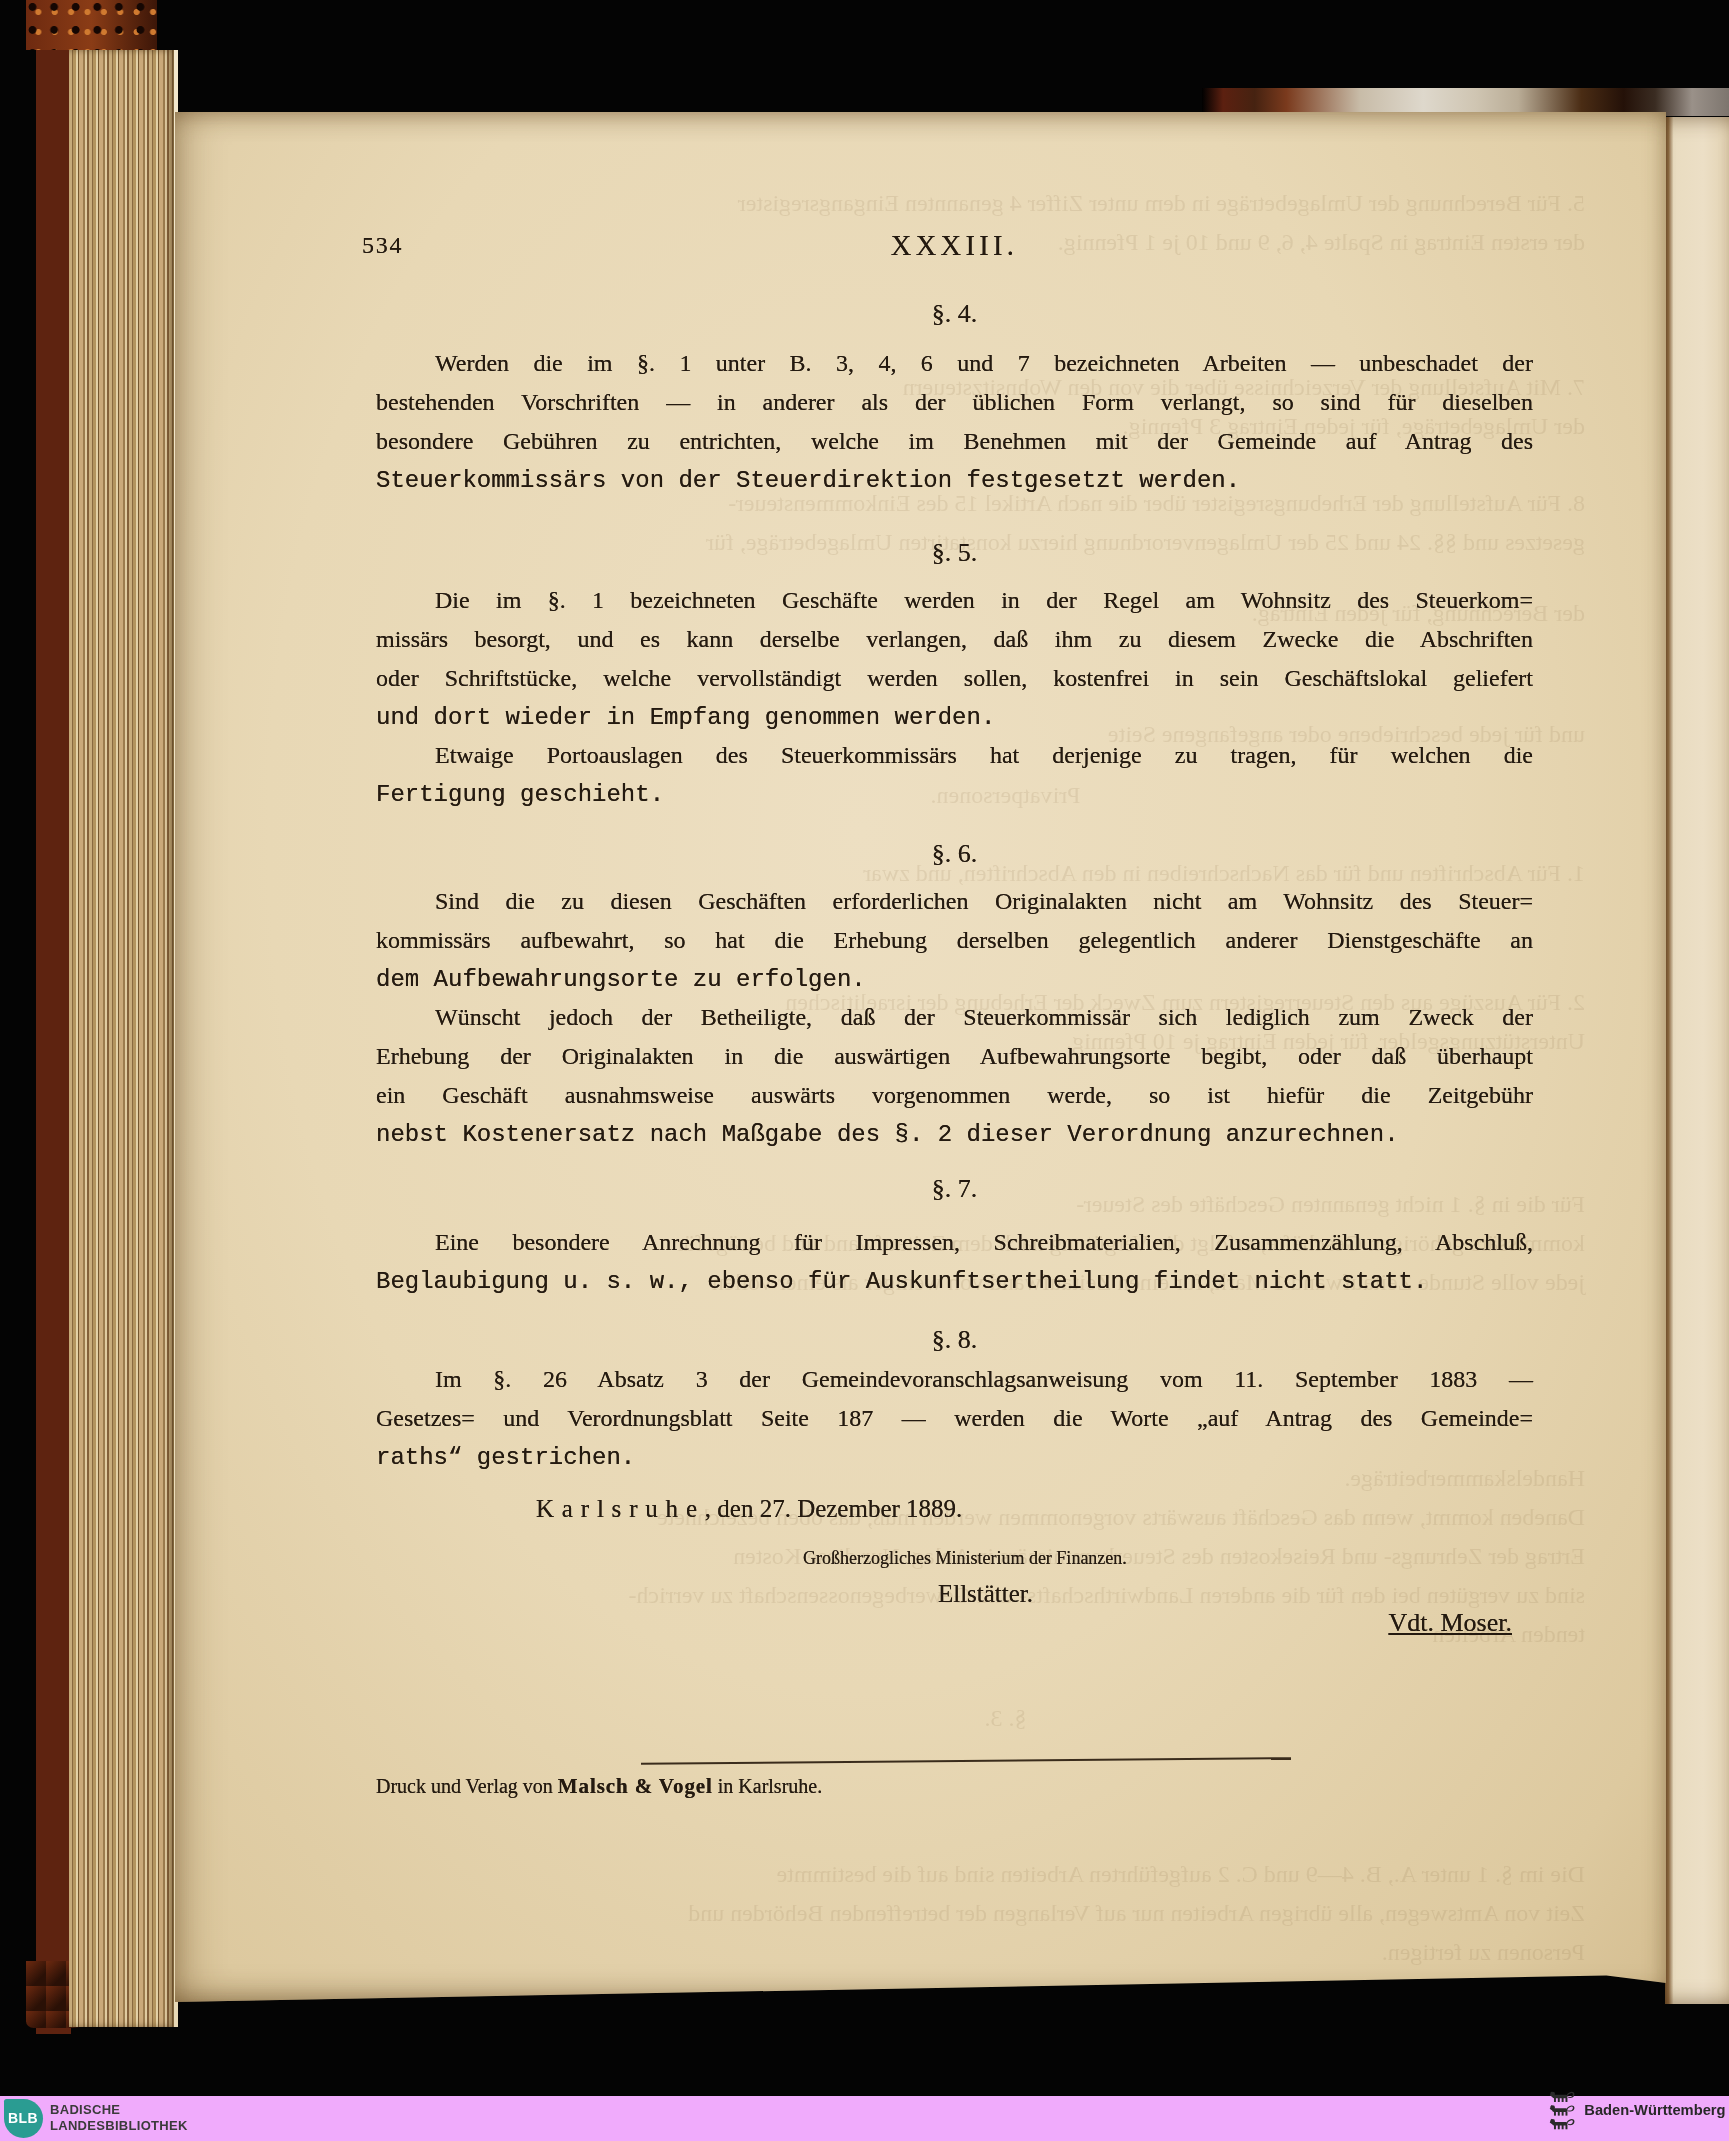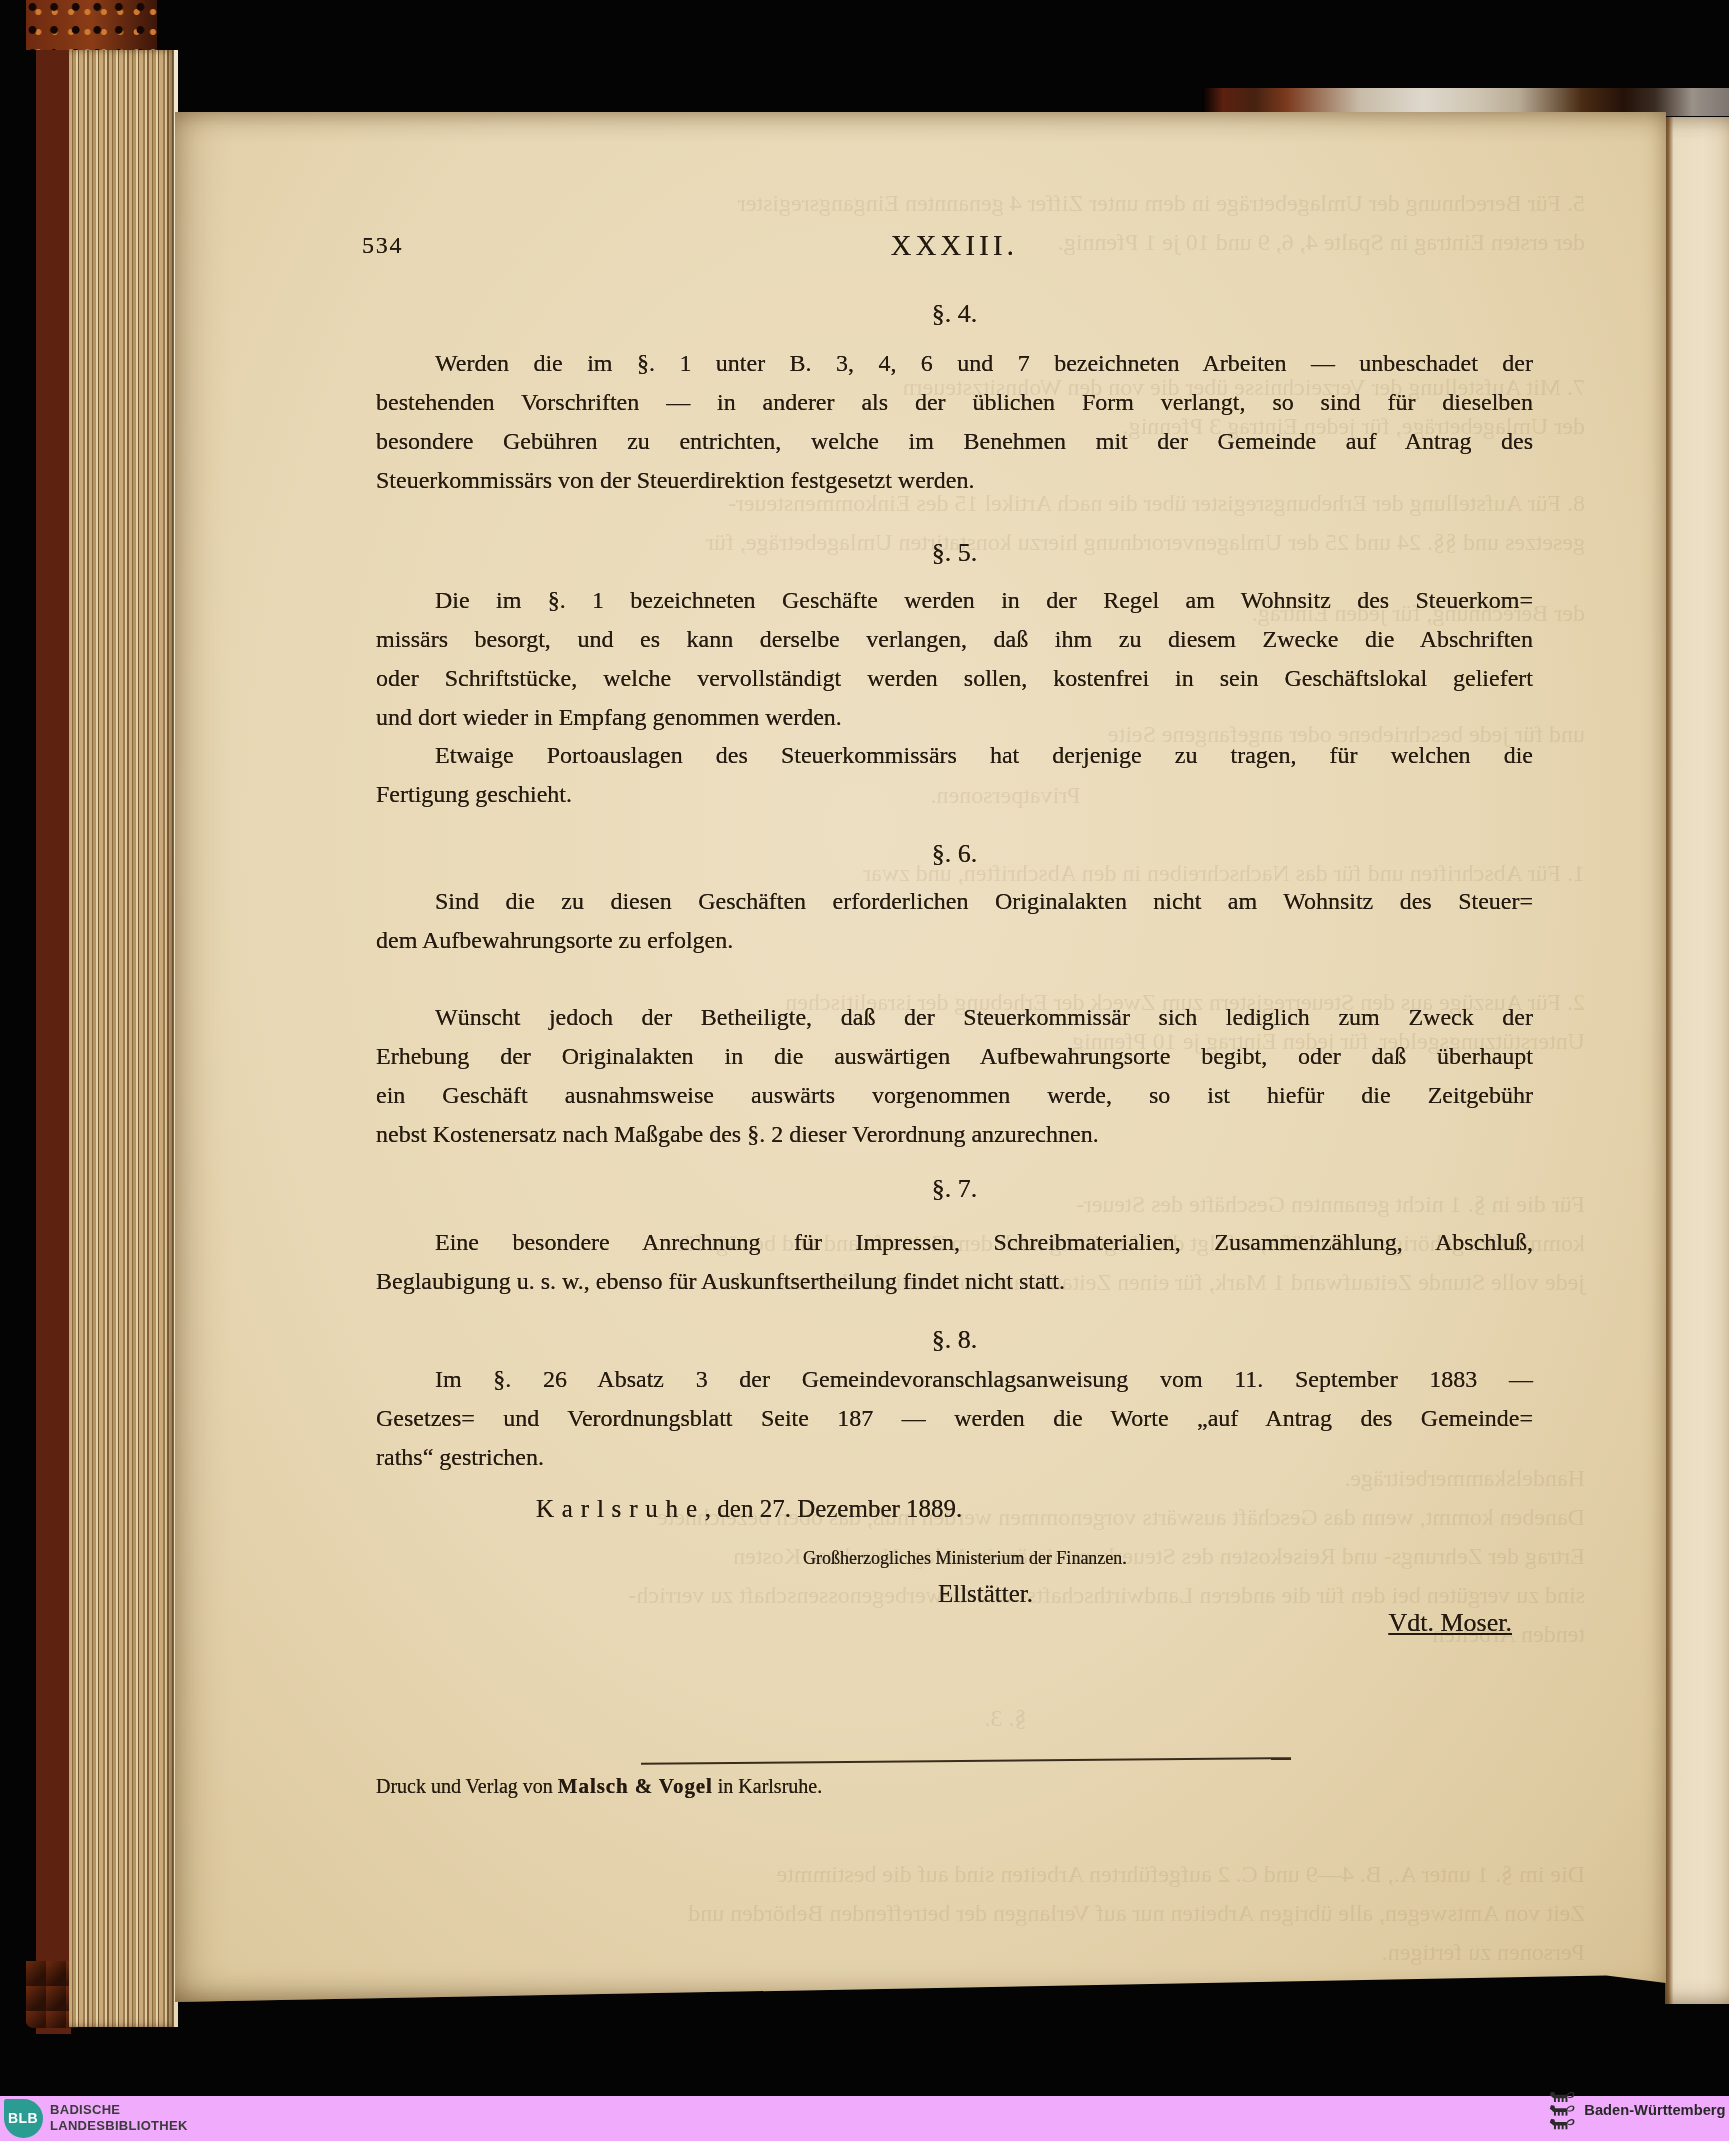--- a/index.html
+++ b/index.html
@@ -60,21 +60,21 @@
   .text-col{position:absolute;left:201px;top:0;width:1157px;height:100%;
     color:#241a10;font-size:24px;text-shadow:0 0 0.5px rgba(36,26,16,.85);}
   .pg-head{position:absolute;top:114px;left:0;width:100%;height:39px;line-height:39px;}
   .pgnum{position:absolute;left:-14px;font-size:24px;letter-spacing:1.7px;}
   .chap{display:block;text-align:center;font-size:28.5px;letter-spacing:4.3px;}
   .sec-head{position:absolute;left:0;width:100%;height:39px;line-height:39px;
             text-align:center;font-size:26px;}
   .para{position:absolute;left:0;width:100%;}
   .line{height:39px;line-height:39px;text-align:justify;text-align-last:justify;}
   .line.first{text-indent:59px;}
-  .line.last{text-align:right;text-align-last:left;}
+  .line.last{text-align:right;text-align-last:left;font-family:Liberation Mono, monospace;}
   .dateline{position:absolute;top:1377px;left:0;width:100%;height:39px;line-height:39px;
             padding-left:112px;box-sizing:border-box;font-size:25px;}
   .dateline .place{letter-spacing:7.8px;margin-left:48px;}
   .ministry{position:absolute;top:1427px;left:0;width:100%;height:39px;line-height:39px;
             text-align:center;transform:translateX(10.4px);font-size:18px;}
   .signer{position:absolute;top:1462px;left:0;width:100%;height:39px;line-height:39px;
           text-align:center;transform:translateX(31px);font-size:25px;}
   .countersigner{position:absolute;top:1491px;left:0;width:100%;height:39px;line-height:39px;
           text-align:right;padding-right:21px;box-sizing:border-box;font-size:26px;text-decoration:underline;}
   .imprint-rule{position:absolute;top:1648px;left:265px;width:650px;height:1.7px;
@@ -158,20 +158,21 @@
         <div class="line last">und dort wieder in Empfang genommen werden.</div>
       </div>
       <div class="para" style="top:624px">
         <div class="line first">Etwaige Portoauslagen des Steuerkommissärs hat derjenige zu tragen, für welchen die</div>
         <div class="line last">Fertigung geschieht.</div>
       </div>
 
       <div class="sec-head" style="top:722px">§. 6.</div>
       <div class="para" style="top:770px">
         <div class="line first">Sind die zu diesen Geschäften erforderlichen Originalakten nicht am Wohnsitz des Steuer=</div>
+        <div class="line">kommissärs aufbewahrt, so hat die Erhebung derselben gelegentlich anderer Dienstgeschäfte an</div>
         <div class="line last">dem Aufbewahrungsorte zu erfolgen.</div>
       </div>
       <div class="para" style="top:886px">
         <div class="line first">Wünscht jedoch der Betheiligte, daß der Steuerkommissär sich lediglich zum Zweck der</div>
         <div class="line">Erhebung der Originalakten in die auswärtigen Aufbewahrungsorte begibt, oder daß überhaupt</div>
         <div class="line">ein Geschäft ausnahmsweise auswärts vorgenommen werde, so ist hiefür die Zeitgebühr</div>
         <div class="line last">nebst Kostenersatz nach Maßgabe des §. 2 dieser Verordnung anzurechnen.</div>
       </div>
 
       <div class="sec-head" style="top:1057px">§. 7.</div>

